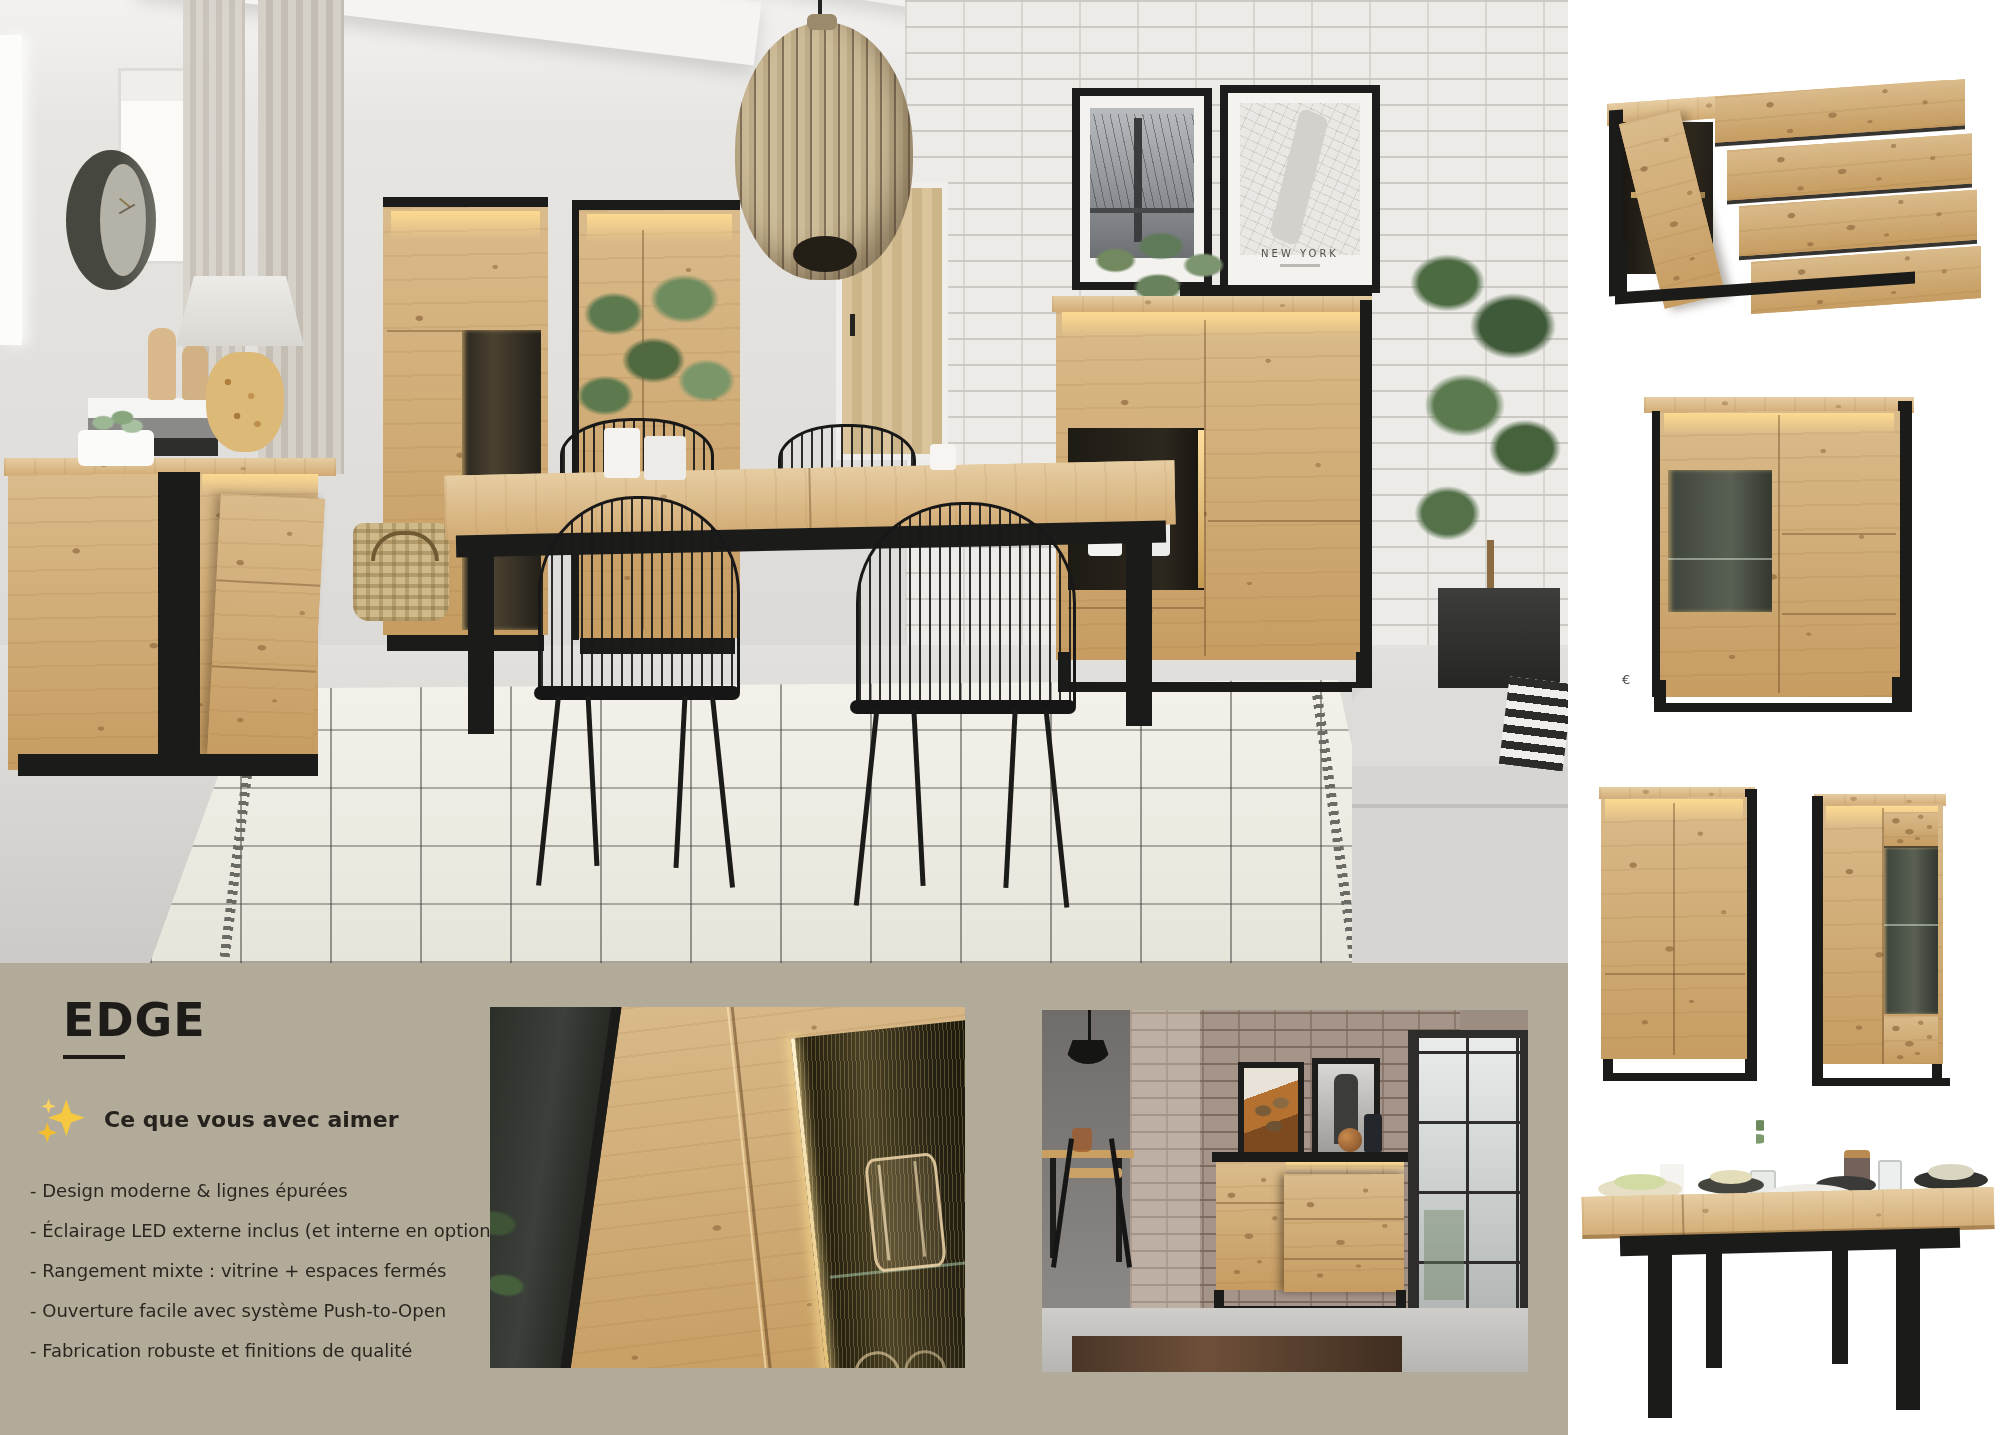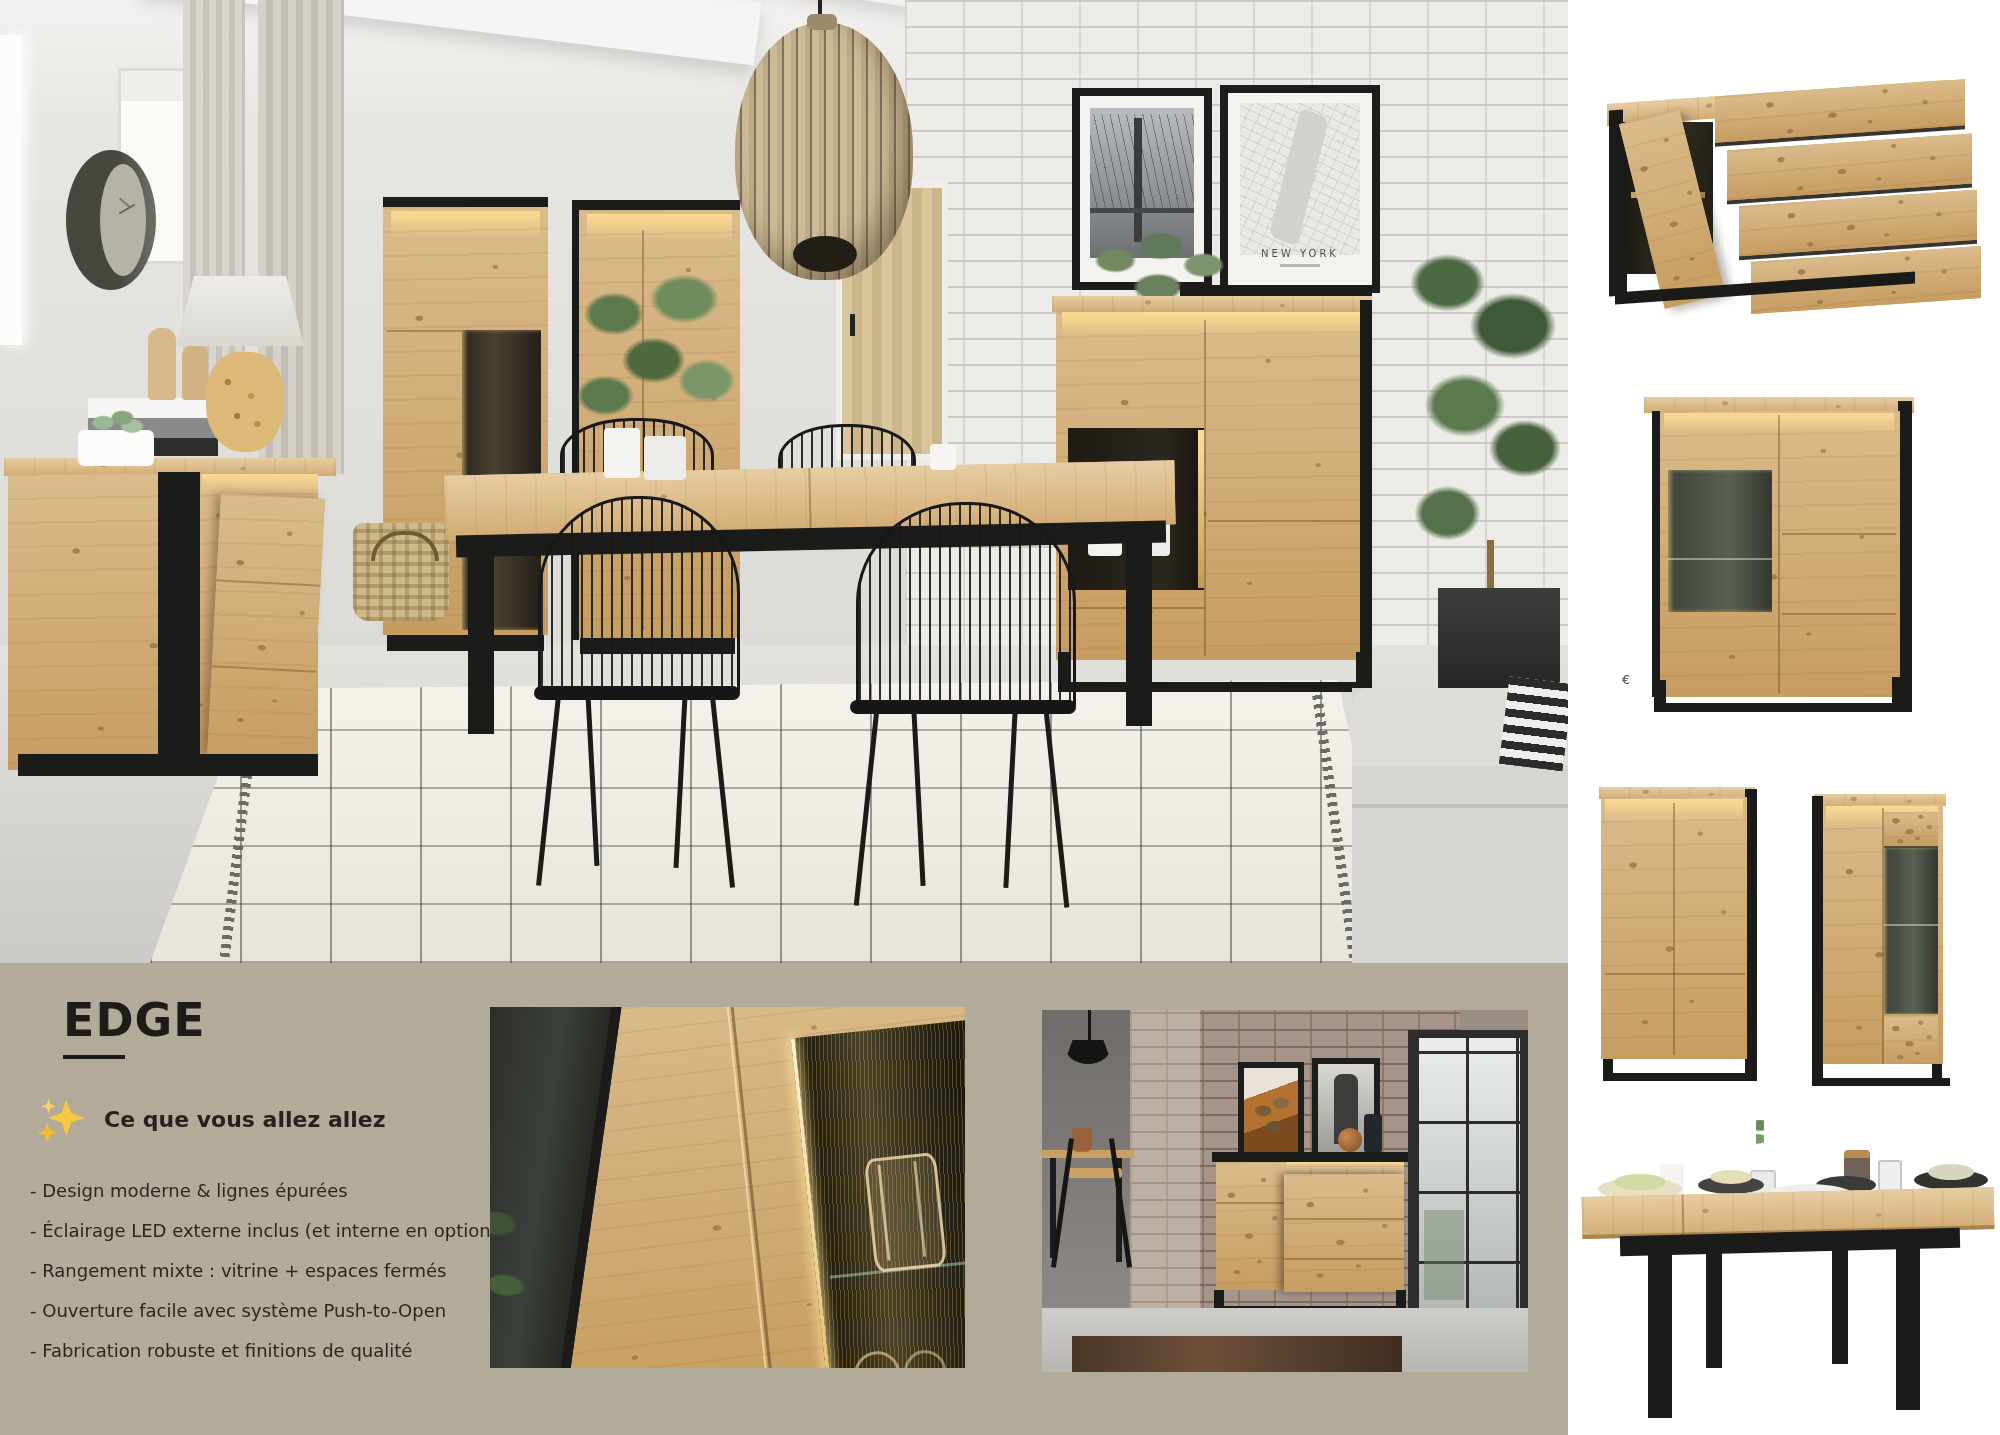--- a/index.html
+++ b/index.html
@@ -364,21 +364,21 @@
 
   <section class="abs info-panel">
     <h1 class="edge-title">EDGE</h1>
     <div class="edge-underline"></div>
     <div class="loves-row">
       <svg width="52" height="52" viewBox="0 0 24 24" aria-hidden="true">
         <path d="M14 2.5l2.2 6.3 6.3 2.2-6.3 2.2L14 19.5l-2.2-6.3-6.3-2.2 6.3-2.2z" fill="#f6c83f"></path>
         <path d="M5.2 13.2l1.2 3.4 3.4 1.2-3.4 1.2-1.2 3.4-1.2-3.4-3.4-1.2 3.4-1.2z" fill="#f3bd2e"></path>
         <path d="M5.8 2.2l.9 2.5 2.5.9-2.5.9-.9 2.5-.9-2.5-2.5-.9 2.5-.9z" fill="#f7d262"></path>
       </svg>
-      <h2 class="loves-heading">Ce que vous allez allez</h2>
+      <h2 class="loves-heading">Ce que vous avec aimer</h2>
     </div>
     <ul class="features">
       <li>- Design moderne &amp; lignes épurées</li>
       <li>- Éclairage LED externe inclus (et interne en option)</li>
       <li>- Rangement mixte : vitrine + espaces fermés</li>
       <li>- Ouverture facile avec système Push-to-Open</li>
       <li>- Fabrication robuste et finitions de qualité</li>
     </ul>
   </section>
 

